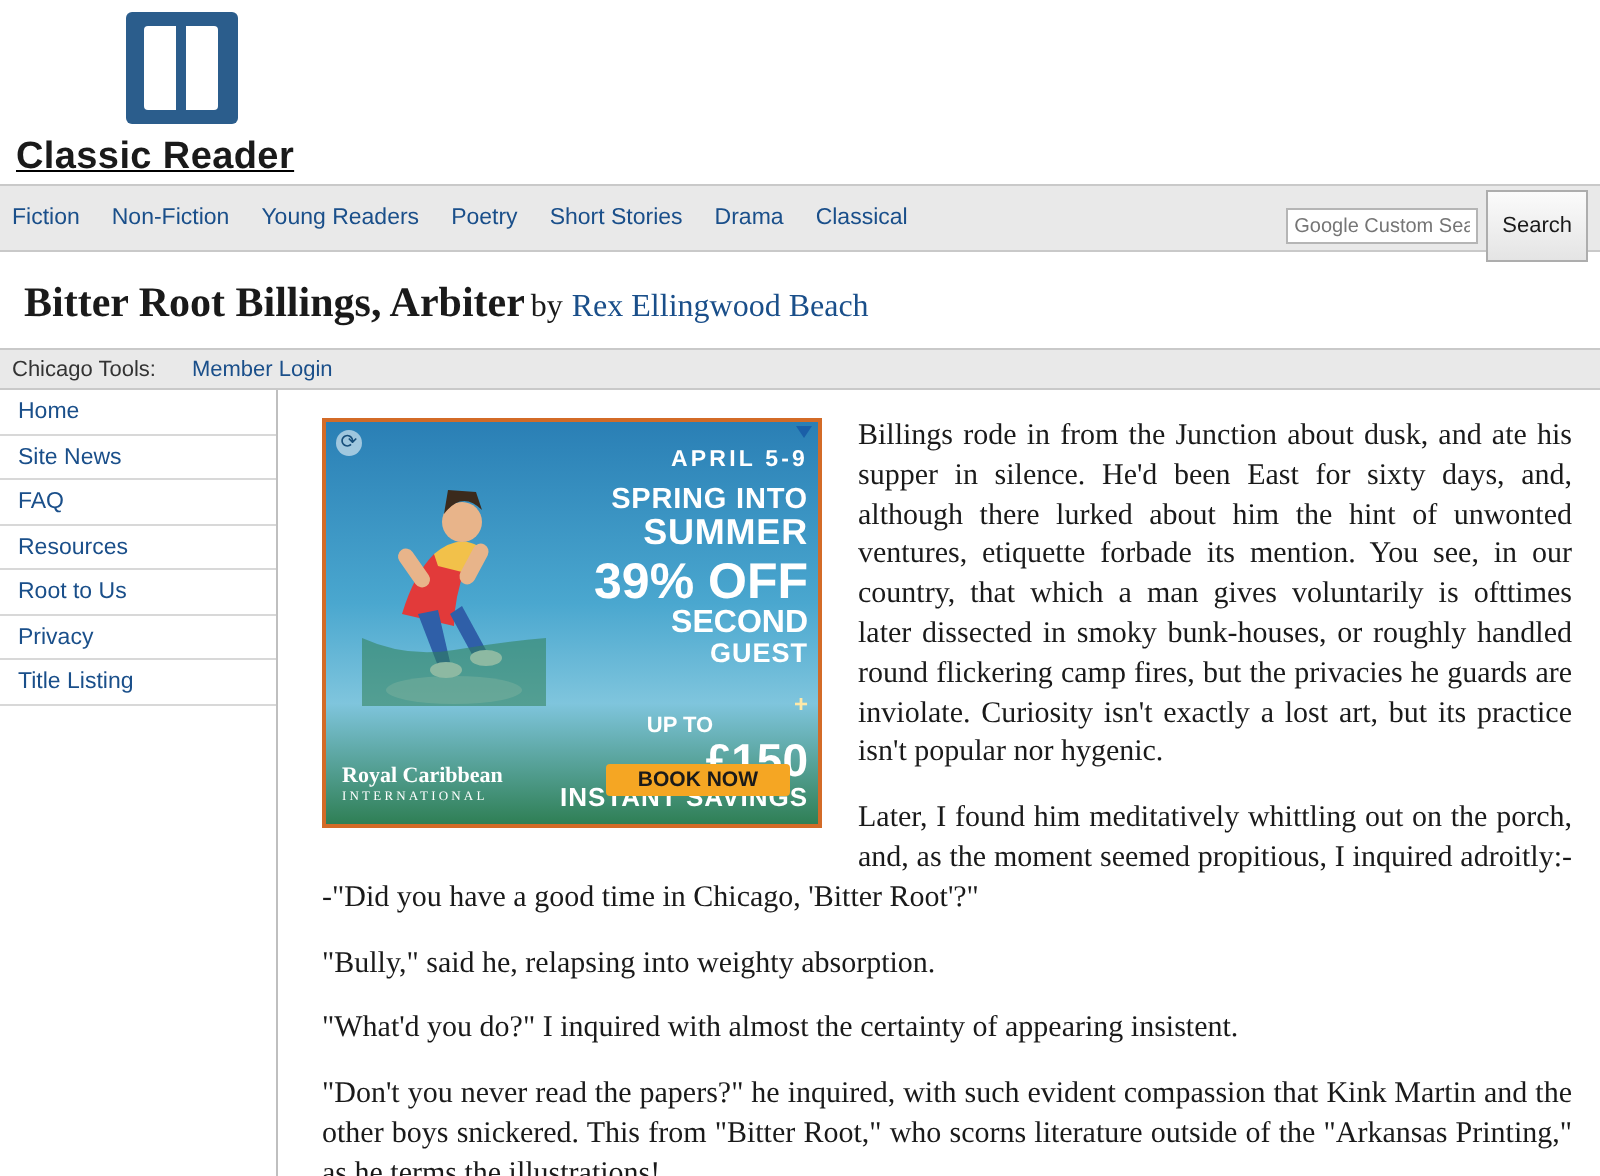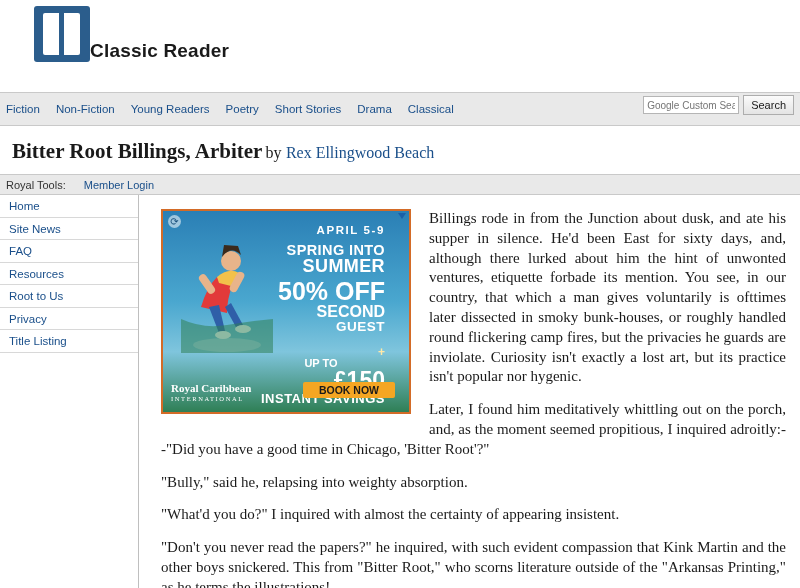--- a/index.html
+++ b/index.html
@@ -12,21 +12,21 @@
   }
 
   
   .brand-bar {
     height: 92px;
     background: #ffffff;
     display: flex;
     align-items: flex-start;
     padding: 6px 0 0 8px;
   }
-  .logo-wrap { display: flex; align-items: flex-end; }
+  .logo-wrap { display: flex; flex-direction: column; align-items: center; text-decoration: underline; }
   .logo-book {
     width: 56px; height: 56px;
     background: #2b5d8c;
     border-radius: 3px;
     position: relative;
     margin-left: 26px;
   }
   .logo-book::before {
     content: "";
     position: absolute;
@@ -81,21 +81,21 @@
     height: 18px;
     font-size: 10px;
     color: #8a8a8a;
     border: 1px solid #b5b5b5;
     background: #ffffff;
     padding: 1px 3px;
     font-family: "Liberation Sans", sans-serif;
   }
   .search-btn {
     margin-left: 4px;
-    height: 20px;
+    height: 36px;
     font-size: 11px;
     padding: 0 7px;
     border: 1px solid #adadad;
     background: linear-gradient(#fbfbfb, #e4e4e4);
     color: #1a1a1a;
     cursor: pointer;
     font-family: "Liberation Sans", sans-serif;
   }
 
   
@@ -203,21 +203,21 @@
     border-radius: 50%;
     background: rgba(255,255,255,0.55);
     color: #174e7a;
     font-size: 10px;
     line-height: 13px;
     text-align: center;
     z-index: 5;
   }
   .ad-text {
     position: absolute;
-    right: 24px;
+    right: 5px;
     top: 14px;
     width: 128px;
     text-align: right;
     color: #ffffff;
     font-family: "Liberation Sans", sans-serif;
     line-height: 1.0;
     z-index: 4;
   }
   .ad-dates { font-size: 11.5px; letter-spacing: 1.6px; font-weight: bold; margin-bottom: 6px; }
   .ad-l1 { font-size: 14.5px; font-weight: bold; letter-spacing: 0.4px; }
@@ -293,21 +293,21 @@
     <button class="search-btn">Search</button>
   </div>
 </div>
 
 <div class="title-area">
   <h1 class="book-title">Bitter Root Billings, Arbiter</h1><span class="by-word">by</span>
   <span class="author-link">Rex Ellingwood Beach</span>
 </div>
 
 <div class="member-bar">
-  <span>Royal Tools:</span>
+  <span>Chicago Tools:</span>
   <span class="member-login">Member Login</span>
 </div>
 
 <div class="body-wrap">
 
   <div class="sidebar">
     <div class="side-item">Home</div>
     <div class="side-item">Site News</div>
     <div class="side-item">FAQ</div>
     <div class="side-item">Resources</div>
@@ -336,21 +336,21 @@
         <path d="M44 74 l12 22 6 -4 -12 -22 z" fill="#2f5fa8"></path>
         <ellipse cx="42" cy="102" rx="8" ry="4" fill="#ffffff"></ellipse>
         <ellipse cx="62" cy="96" rx="8" ry="4" fill="#ffffff"></ellipse>
         <path d="M0 86 q22 10 46 6 t46 -6 l0 34 -92 0 z" fill="#2f7f55" opacity="0.55"></path>
       </svg>
 
       <div class="ad-text">
         <div class="ad-dates">APRIL 5-9</div>
         <div class="ad-l1">SPRING INTO</div>
         <div class="ad-l2">SUMMER</div>
-        <div class="ad-off">50% OFF</div>
+        <div class="ad-off">39% OFF</div>
         <div class="ad-second">SECOND</div>
         <div class="ad-guest">GUEST</div>
         <div class="ad-plus">+</div>
         <div class="ad-upto">UP TO</div>
         <div class="ad-amount">£150</div>
         <div class="ad-savings">INSTANT SAVINGS</div>
       </div>
 
       <div class="ad-logo">
         <div class="rc">Royal Caribbean</div>

